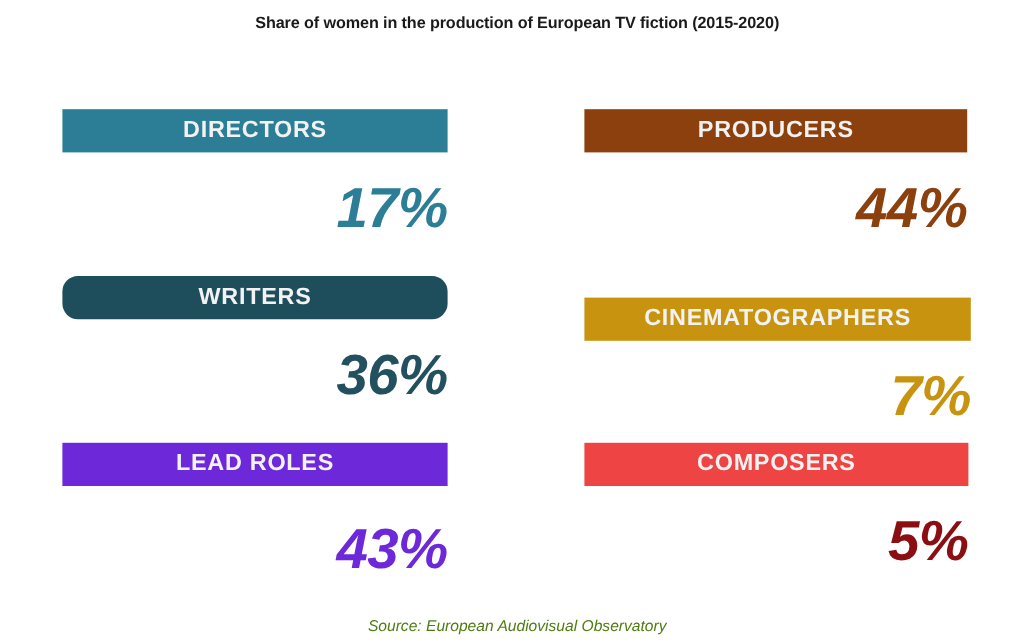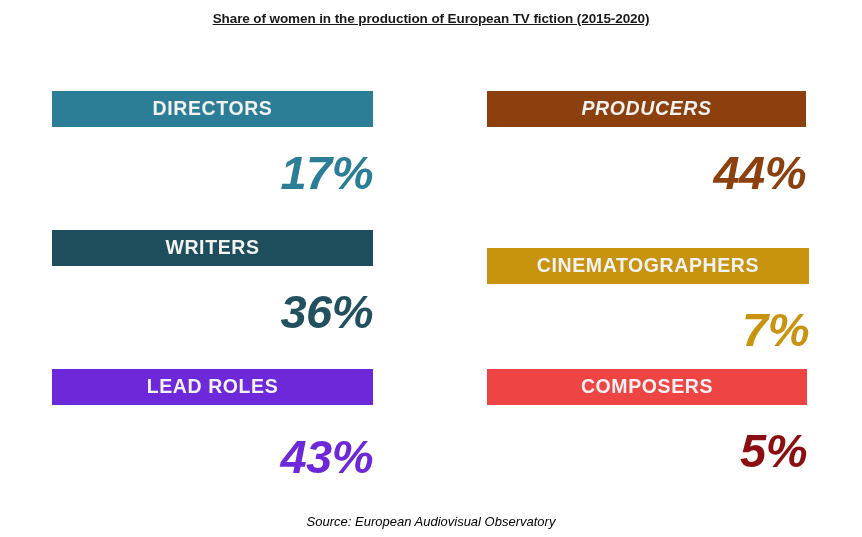--- a/index.html
+++ b/index.html
@@ -25,21 +25,20 @@
   .title {
     position: absolute;
     top: 11px;
     left: 0;
     width: 862px;
     text-align: center;
     font-size: 13.5px;
     font-weight: bold;
     color: #1a1a1a;
     letter-spacing: -0.1px;
-    text-decoration: underline;
   }
 
   .grid {
     position: absolute;
     top: 91px;
     left: 0;
     width: 862px;
   }
 
   .card {
@@ -83,55 +82,55 @@
   .row-3 { top: 278px; }
 
   .source {
     position: absolute;
     top: 514px;
     left: 0;
     width: 862px;
     text-align: center;
     font-size: 13px;
     font-style: italic;
-    color: #000000;
+    color: #4d7c0f;
   }
 </style>
 </head>
 <body style="background: rgb(255, 255, 255);">
 
 <div class="infographic">
 
   <div class="title">Share of women in the production of European TV fiction (2015-2020)</div>
 
   <div class="grid">
 
     <div class="card col-left row-1" style="width: 321px;">
       <div class="card-bar" style="background: rgb(43, 126, 150);">
         <span class="card-bar-label">DIRECTORS</span>
       </div>
       <div class="card-value" style="color: rgb(43, 126, 150);">17%</div>
     </div>
 
     <div class="card col-left row-2" style="width: 321px;">
-      <div class="card-bar" style="background: rgb(30, 77, 92);">
+      <div class="card-bar" style="background: rgb(30, 77, 92); border-radius: 13px;">
         <span class="card-bar-label">WRITERS</span>
       </div>
       <div class="card-value" style="color: rgb(35, 80, 94);">36%</div>
     </div>
 
     <div class="card col-left row-3" style="width: 321px;">
       <div class="card-bar" style="background: #6d28d9;">
         <span class="card-bar-label">LEAD ROLES</span>
       </div>
       <div class="card-value" style="color: #6d28d9; margin-top: 28px;">43%</div>
     </div>
 
     <div class="card col-right row-1" style="width: 319px;">
-      <div class="card-bar" style="background: rgb(139, 64, 14); font-style: italic;">
+      <div class="card-bar" style="background: rgb(139, 64, 14);">
         <span class="card-bar-label">PRODUCERS</span>
       </div>
       <div class="card-value" style="color: rgb(139, 64, 14);">44%</div>
     </div>
 
     <div class="card col-right row-2" style="width: 322px;">
       <div class="card-bar" style="background: rgb(200, 148, 15); margin-top: 18px;">
         <span class="card-bar-label">CINEMATOGRAPHERS</span>
       </div>
       <div class="card-value" style="color: rgb(200, 148, 15);">7%</div>

